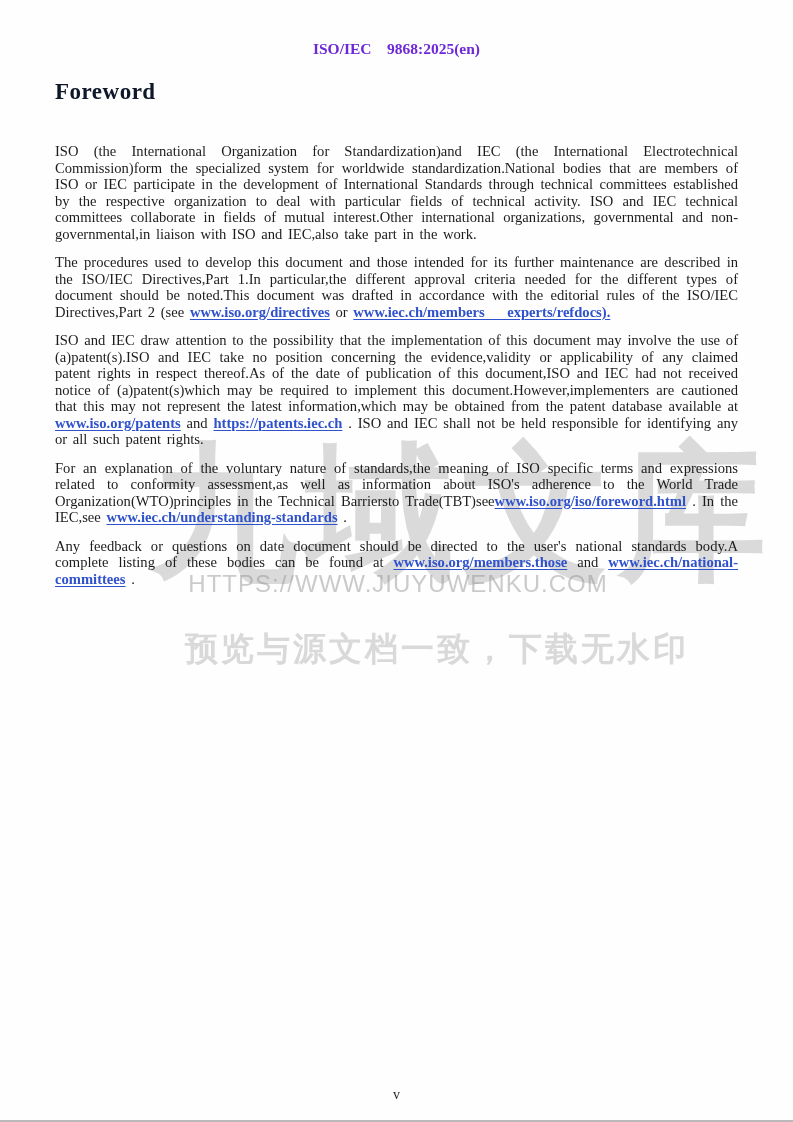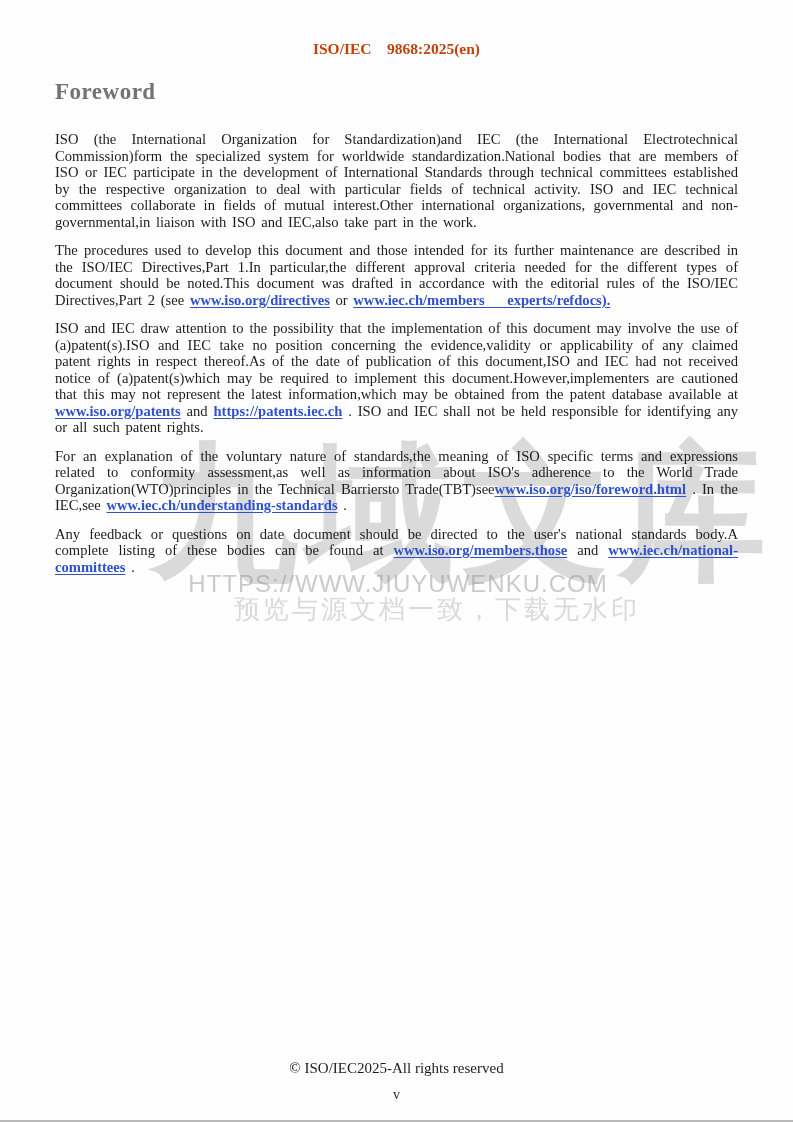--- a/index.html
+++ b/index.html
@@ -28,41 +28,41 @@
     font-size:148px;font-weight:bold;letter-spacing:8px;line-height:1;
     color:rgba(145,145,145,0.33);white-space:nowrap;
   }
   .wm-url{
     position:absolute;top:570px;left:398px;transform:translateX(-50%);
     font-family:"Liberation Sans","DejaVu Sans",sans-serif;
     font-size:24px;font-weight:normal;letter-spacing:1px;
     color:rgba(140,140,140,0.45);white-space:nowrap;
   }
   .wm-slogan{
-    position:absolute;top:592px;left:437px;transform:translateX(-50%);
+    position:absolute;top:627px;left:437px;transform:translateX(-50%);
     font-family:"Liberation Sans","DejaVu Sans",sans-serif;
-    font-size:26px;font-weight:normal;letter-spacing:3px;
+    font-size:33px;font-weight:bold;letter-spacing:3px;
     color:rgba(150,150,150,0.35);white-space:nowrap;
   }
   
   .header{
     position:absolute;top:40px;left:0;width:100%;z-index:1;
-    text-align:center;font-weight:bold;font-size:15.5px;color:#c2410c;
+    text-align:center;font-weight:bold;font-size:15.5px;color:#6d28d9;
     white-space:pre;
   }
   .title{
     position:absolute;top:79px;left:55px;z-index:1;margin:0;
-    font-size:23px;font-weight:bold;color:#737373;letter-spacing:0.5px;
+    font-size:23px;font-weight:bold;color:#0f172a;letter-spacing:0.5px;
   }
   .content{
     position:absolute;top:131px;left:55px;width:683px;z-index:1;
     font-size:14.6px;line-height:16.5px;color:#1c1c1c;
     text-align:justify;word-spacing:2px;
   }
-  .content p{margin:0 0 12px 0;}
+  .content p{margin:12px 0 12px 0;}
   a.doclink{
     color:var(--link-color,#2f52cc);
     text-decoration:underline;
     text-underline-offset:2px;
     cursor:pointer;
     font-weight:bold;
   }
   .footer-copyright{
     position:absolute;top:1060px;left:0;width:100%;z-index:1;
     text-align:center;font-size:15px;color:#1c1c1c;
@@ -88,16 +88,15 @@
   <h1 class="title">Foreword</h1>
 
   <div class="content" id="paragraphs">
       <p><span>ISO (the International Organization for Standardization)and IEC (the International Electrotechnical Commission)form the specialized system for worldwide standardization.National bodies that are members of ISO or IEC participate in the development of International Standards through technical committees established by the respective organization to deal with particular fields of technical activity. ISO and IEC technical committees collaborate in fields of mutual interest.Other international organizations, governmental and non-governmental,in liaison with ISO and IEC,also take part in the work.</span></p>
       <p><span>The procedures used to develop this document and those intended for its further maintenance are described in the ISO/IEC Directives,Part 1.In particular,the different approval criteria needed for the different types of document should be noted.This document was drafted in accordance with the editorial rules of the ISO/IEC Directives,Part 2 (see </span><a class="doclink" href="#">www.iso.org/directives</a><span> or </span><a class="doclink" href="#">www.iec.ch/members&nbsp;&nbsp;&nbsp;&nbsp;experts/refdocs).</a></p>
       <p><span>ISO and IEC draw attention to the possibility that the implementation of this document may involve the use of (a)patent(s).ISO and IEC take no position concerning the evidence,validity or applicability of any claimed patent rights in respect thereof.As of the date of publication of this document,ISO and IEC had not received notice of (a)patent(s)which may be required to implement this document.However,implementers are cautioned that this may not represent the latest information,which may be obtained from the patent database available at </span><a class="doclink" href="#">www.iso.org/patents</a><span> and </span><a class="doclink" href="#">https://patents.iec.ch</a><span> . ISO and IEC shall not be held responsible for identifying any or all such patent rights.</span></p>
       <p><span>For an explanation of the voluntary nature of standards,the meaning of ISO specific terms and expressions related to conformity assessment,as well as information about ISO's adherence to the World Trade Organization(WTO)principles in the Technical Barriersto Trade(TBT)see</span><a class="doclink" href="#">www.iso.org/iso/foreword.html</a><span> . In the IEC,see </span><a class="doclink" href="#">www.iec.ch/understanding-standards</a><span> .</span></p>
       <p><span>Any feedback or questions on date document should be directed to the user's national standards body.A complete listing of these bodies can be found at </span><a class="doclink" href="#">www.iso.org/members.those</a><span> and </span><a class="doclink" href="#">www.iec.ch/national-committees</a><span> .</span></p>
     </div>
 
-  <div class="footer-copyright">© ISO/IEC2025-All rights reserved</div>
   <div class="footer-pagenum">v</div>
 
 </div>
 
 </body></html>

